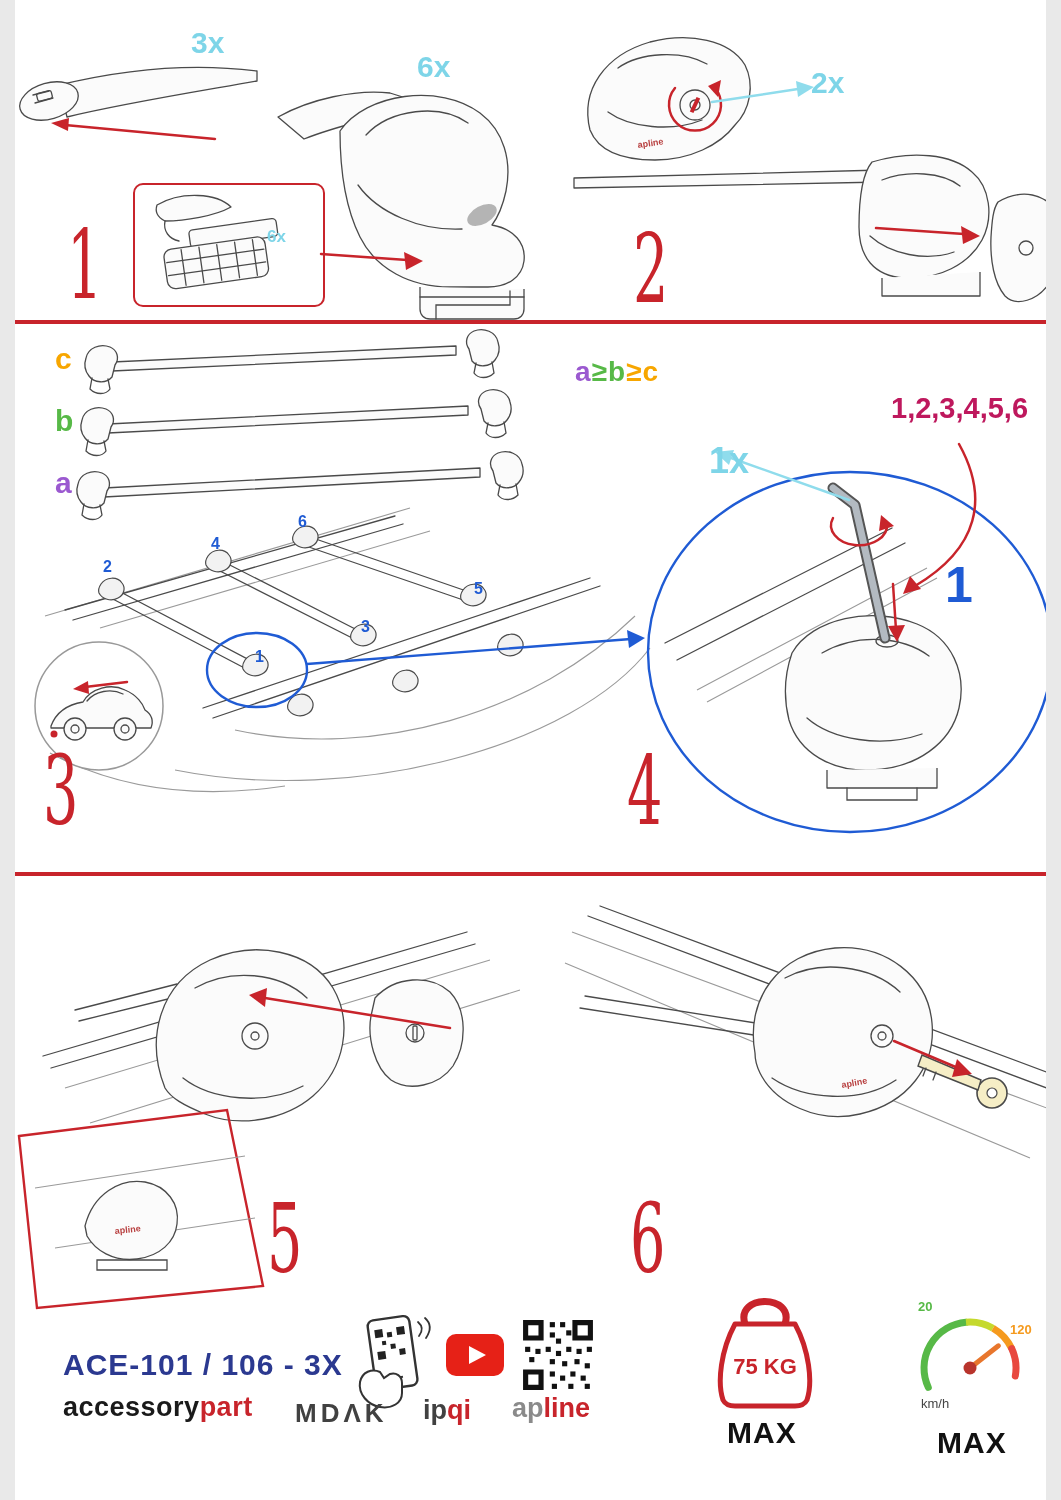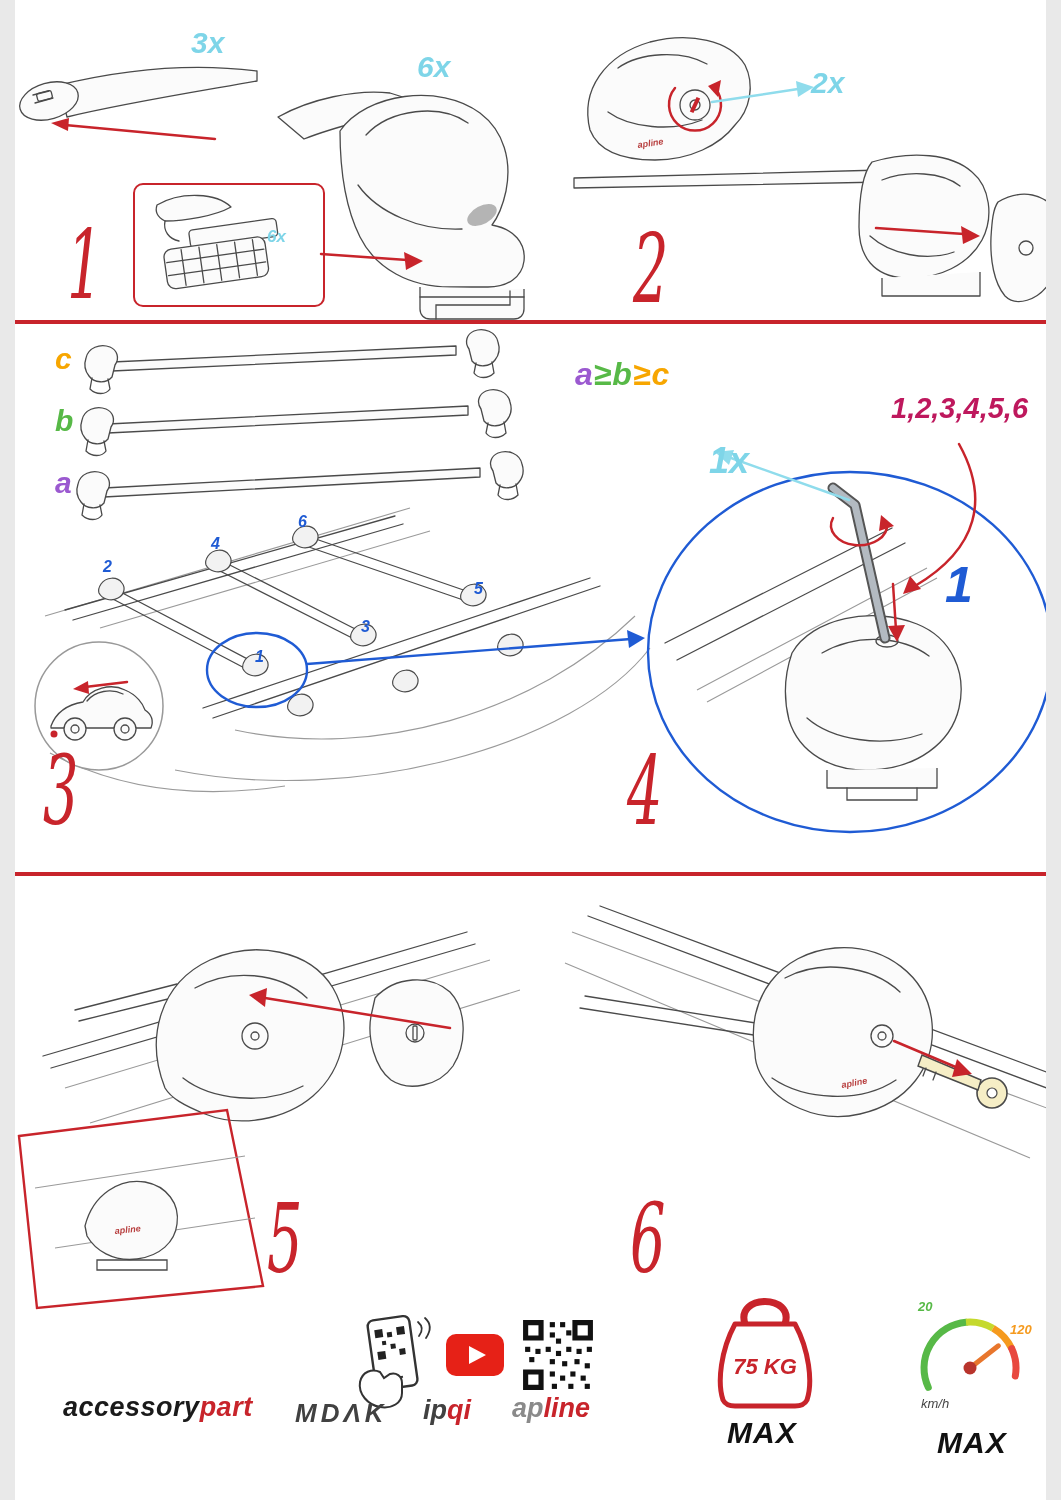--- a/index.html
+++ b/index.html
@@ -1,27 +1,27 @@
 <!DOCTYPE html>
 <html><head>
 <meta charset="utf-8">
 <style>
   * { margin:0; padding:0; box-sizing:border-box; }
   body { background:#e9e9e9; }
   .page { position:relative; width:1031px; height:1500px; background:#ffffff;
-          overflow:hidden; font-family:"Liberation Sans",sans-serif; margin:0 auto;font-style:italic; }
+          overflow:hidden; font-family:"Liberation Sans",sans-serif; margin:0 auto; }
   .abs { position:absolute; }
   .qty { color:#7ed5e8; font-size:30px; font-weight:600; }
   .qty-sm { color:#7ed5e8; font-size:17px; font-weight:600; }
   .step-num { color:#c8242b; font-family:"DejaVu Serif",serif; font-size:96px;
               line-height:0.82; transform:scaleX(0.58); transform-origin:left top; }
   .divider { position:absolute; left:0; width:1061px; height:4px; background:#c8242b; }
   .bar-label { font-size:30px; font-weight:700; }
   .c-orange{ color:#f7a600; } .c-green{ color:#57b947; } .c-purple{ color:#9b59d0; }
-  .rule { font-size:32px; font-weight:700; letter-spacing:1px; }
+  .rule { font-size:28px; font-weight:700; letter-spacing:1px; }
   .pos-num { color:#1f5bd4; font-size:16px; font-weight:700; }
   .seq { color:#be185d; font-size:29px; font-weight:700; }
   .big-one { color:#1f5bd4; font-size:50px; font-weight:700; }
   .inset-box { position:absolute; border:2.5px solid #c8242b; border-radius:10px; background:#fff; }
   .model { color:#2b3990; font-size:30px; font-weight:700; letter-spacing:1px; }
   .brand1 { font-size:27px; font-weight:700; letter-spacing:0.5px; color:#1a1a1a; }
   .red-txt { color:#c8242b; }
   .mdak { font-size:26px; font-weight:600; letter-spacing:4px; color:#414141; }
   .ipqi { font-size:27px; font-weight:700; color:#414141; }
   .apline { font-size:27px; font-weight:700; color:#8a8a8a; }
@@ -279,20 +279,21 @@
     <circle cx="432" cy="205" r="15" fill="#f6eec6" stroke="#4a4a4a" stroke-width="1.6"></circle>
     <circle cx="432" cy="205" r="5" fill="#ffffff" stroke="#4a4a4a" stroke-width="1.2"></circle>
     <polygon points="418,202 358,178 362,167 421,192" fill="#f6eec6" stroke="#4a4a4a" stroke-width="1.4"></polygon>
     <path class="ln" d="M366,180 l-3,8 M376,184 l-3,8"></path>
 
     <line class="red-ln" x1="334" y1="153" x2="398" y2="180" stroke-width="3"></line>
     <polygon class="red-fill" points="412,186 397,171 392,189"></polygon>
   </svg>
   <div class="abs step-num" style="left:615px;top:1200px">6</div>
 
+  <div class="abs model" style="left:48px;top:1348px">ACE-101 / 106 - 3X</div>
   <div class="abs brand1" style="left:48px;top:1392px">
     <span>accessory</span><span class="red-txt">part</span>
   </div>
 
   <svg class="abs" style="left:333px;top:1316px" width="80" height="95" viewBox="0 0 80 95">
     <g transform="rotate(-8 44 40)">
       <rect x="24" y="2" width="42" height="70" rx="6" fill="#fff" stroke="#333" stroke-width="2.4"></rect>
       <g fill="#222">
         <rect x="30" y="12" width="8" height="8"></rect>
           <rect x="52" y="12" width="8" height="8"></rect>

